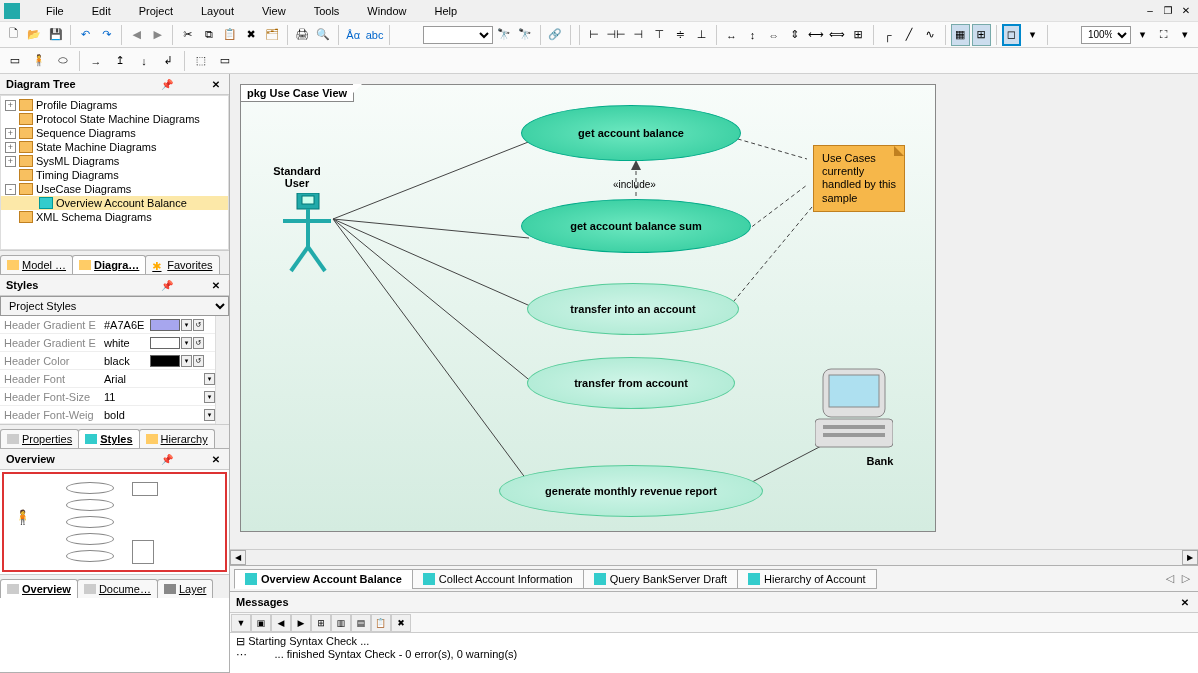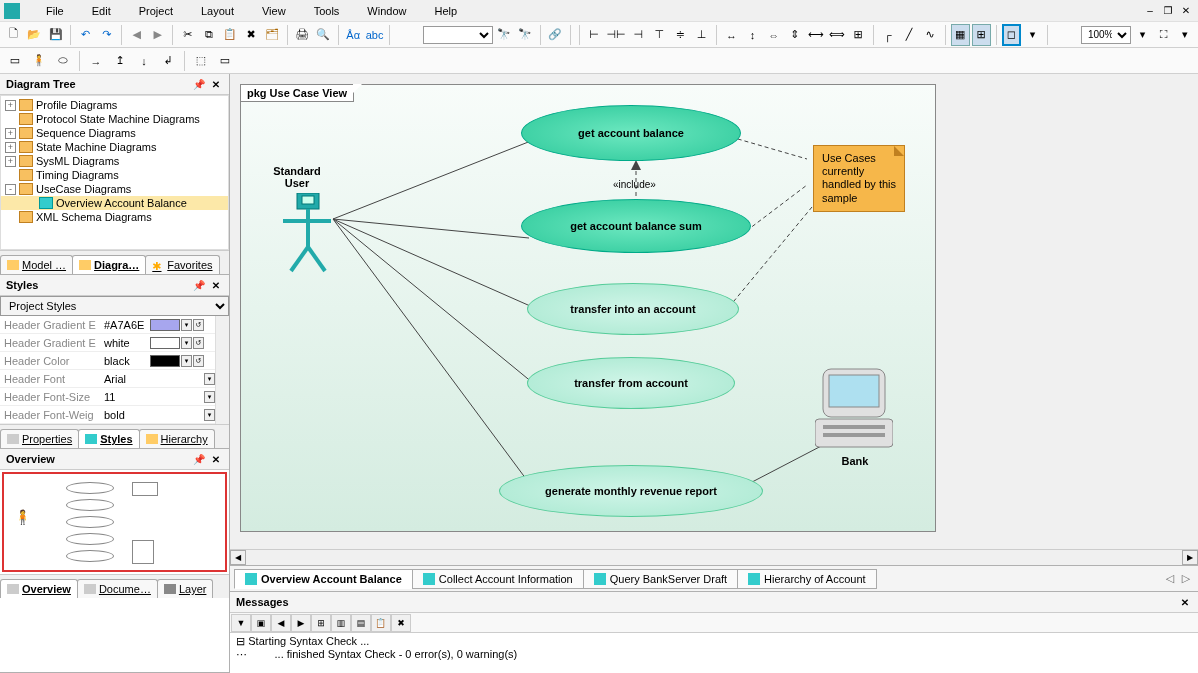--- a/index.html
+++ b/index.html
@@ -20,21 +20,21 @@
 .tb-combo { border: 1px solid #999; height: 18px; min-width: 50px; background: white; font-size: 10px; padding: 0 2px; margin-left: 28px; }
 .tb-btn.active { background: #cde; border-color: #7aa; }
 
 
 .main-layout { display: flex; flex: 1; min-height: 0; }
 .left-col { width: 230px; display: flex; flex-direction: column; background: #fff; border-right: 1px solid #b0b0b0; }
 .right-col { flex: 1; display: flex; flex-direction: column; min-width: 0; }
 
 
 .panel { display: flex; flex-direction: column; border-bottom: 1px solid #b0b0b0; }
-.panel-header { background: #f4f4f4; border-bottom: 1px solid #ccc; display: flex; align-items: center; padding: 3px 6px; font-weight: 600; }
+.panel-header { background: #f4f4f4; border-bottom: 1px solid #ccc; display: flex; align-items: center; padding: 3px 6px; font-weight: 600; gap: 32px; }
 .panel-header .spacer { flex: 1; }
 .panel-header .pin, .panel-header .x { width: 14px; height: 14px; margin-left: 2px; display: inline-flex; align-items: center; justify-content: center; cursor: pointer; font-size: 10px; }
 
 
 .tree { background: white; overflow-y: auto; padding: 2px 0; height: 155px; border: 1px solid #ddd; margin: 0; }
 .tree-item { display: flex; align-items: center; padding: 1px 4px; cursor: pointer; white-space: nowrap; }
 .tree-item .exp { width: 11px; height: 11px; border: 1px solid #888; display: inline-flex; align-items: center; justify-content: center; font-size: 9px; line-height: 1; margin-right: 3px; color: #666; }
 .tree-item .exp.blank { border: none; }
 .tree-item .ic { width: 14px; height: 12px; display: inline-block; margin-right: 3px; }
 .tree-item .ic.folder { background: #f8c060; border: 1px solid #c08020; }
@@ -421,21 +421,21 @@
 
         <div class="note" style="left:564px;top:60px">Use Cases currently handled by this sample</div>
 
         <svg style="position:absolute;left:574px;top:278px" width="78" height="88">
           <rect x="8" y="6" width="62" height="48" rx="8" fill="#e0e0e0" stroke="#888"></rect>
           <rect x="14" y="12" width="50" height="32" fill="#aee0f0" stroke="#888"></rect>
           <rect x="0" y="56" width="78" height="28" rx="4" fill="#e0e0e0" stroke="#888"></rect>
           <rect x="8" y="62" width="62" height="4" fill="#999"></rect>
           <rect x="8" y="70" width="62" height="4" fill="#999"></rect>
         </svg>
-        <div class="actor-label" style="left:584px;top:370px">Bank</div>
+        <div class="actor-label" style="left:609px;top:370px">Bank</div>
       </div>
     </div>
     <div class="scrollbar-h">
       <span class="arrow">◀</span>
         <span class="track"></span>
         <span class="arrow">▶</span>
     </div>
 
     <div class="doc-tabs">
       <div class="doc-tab active">

